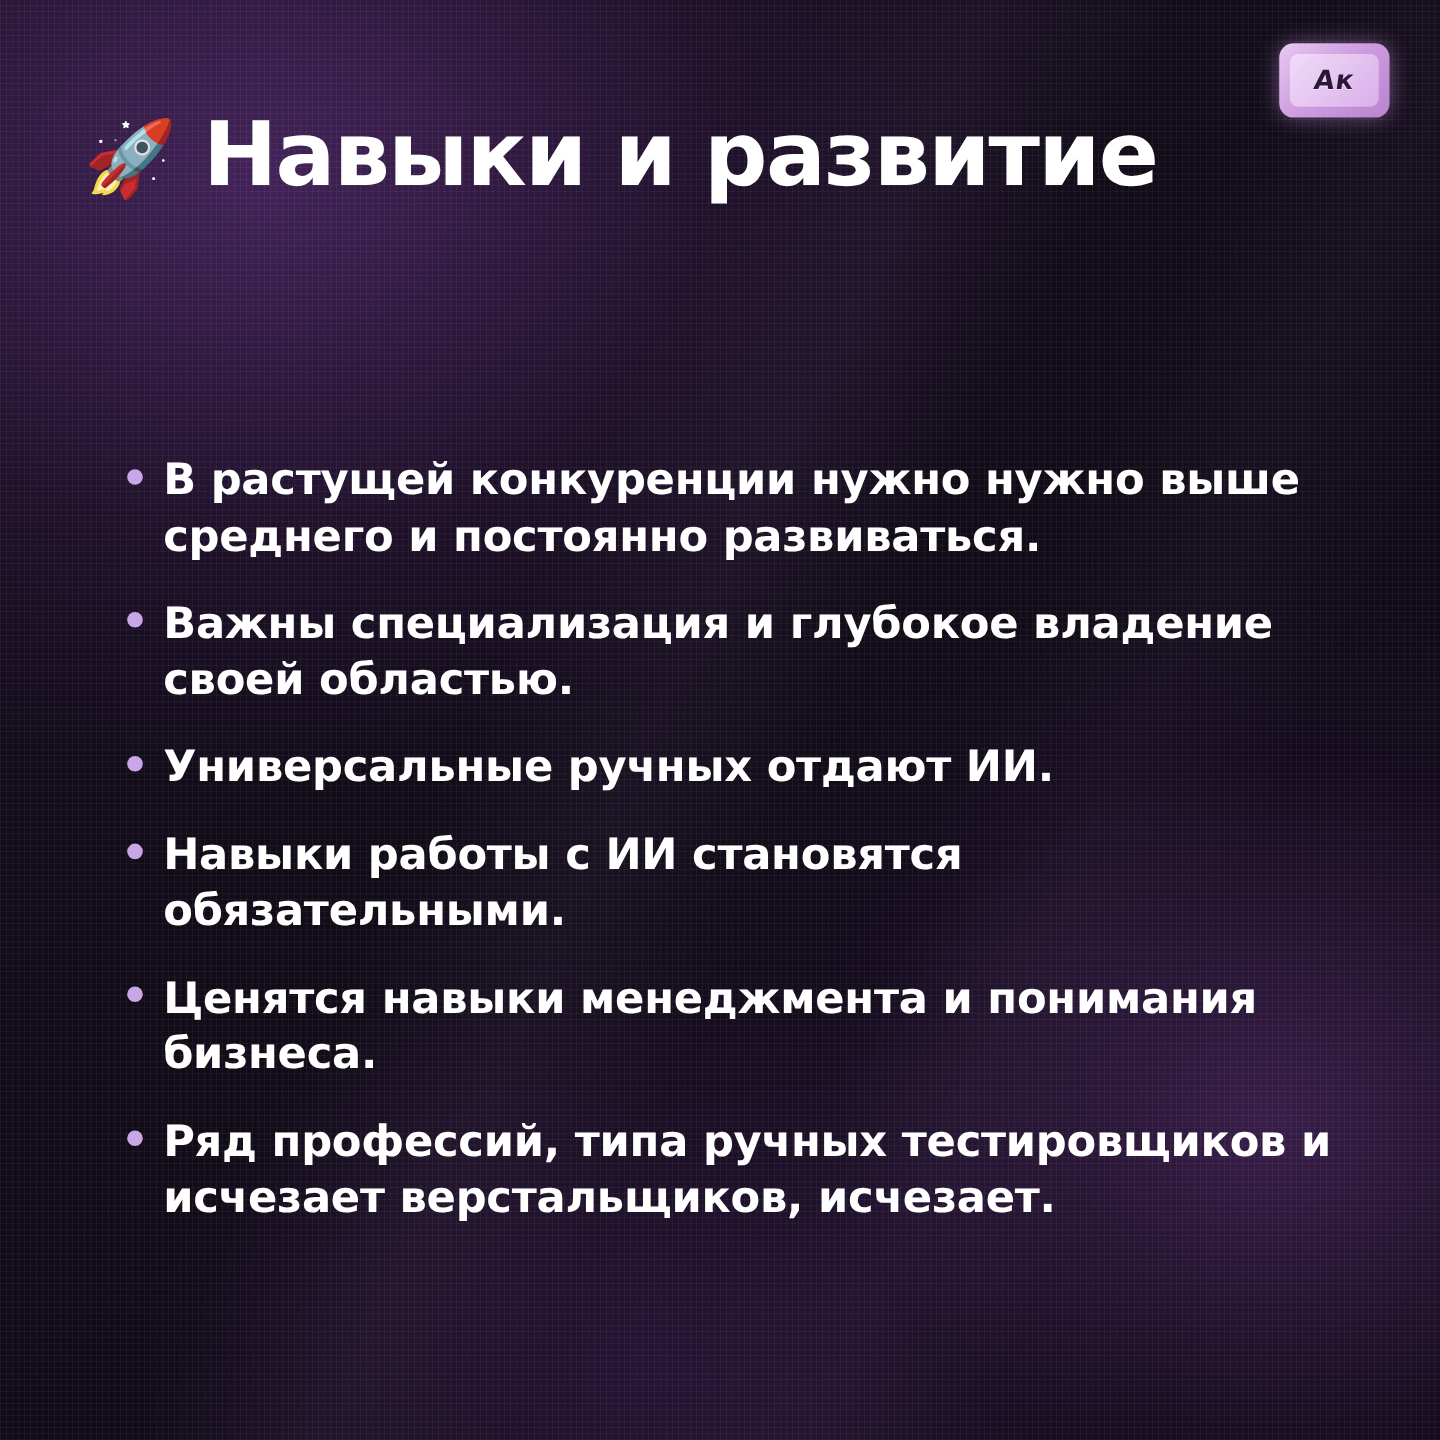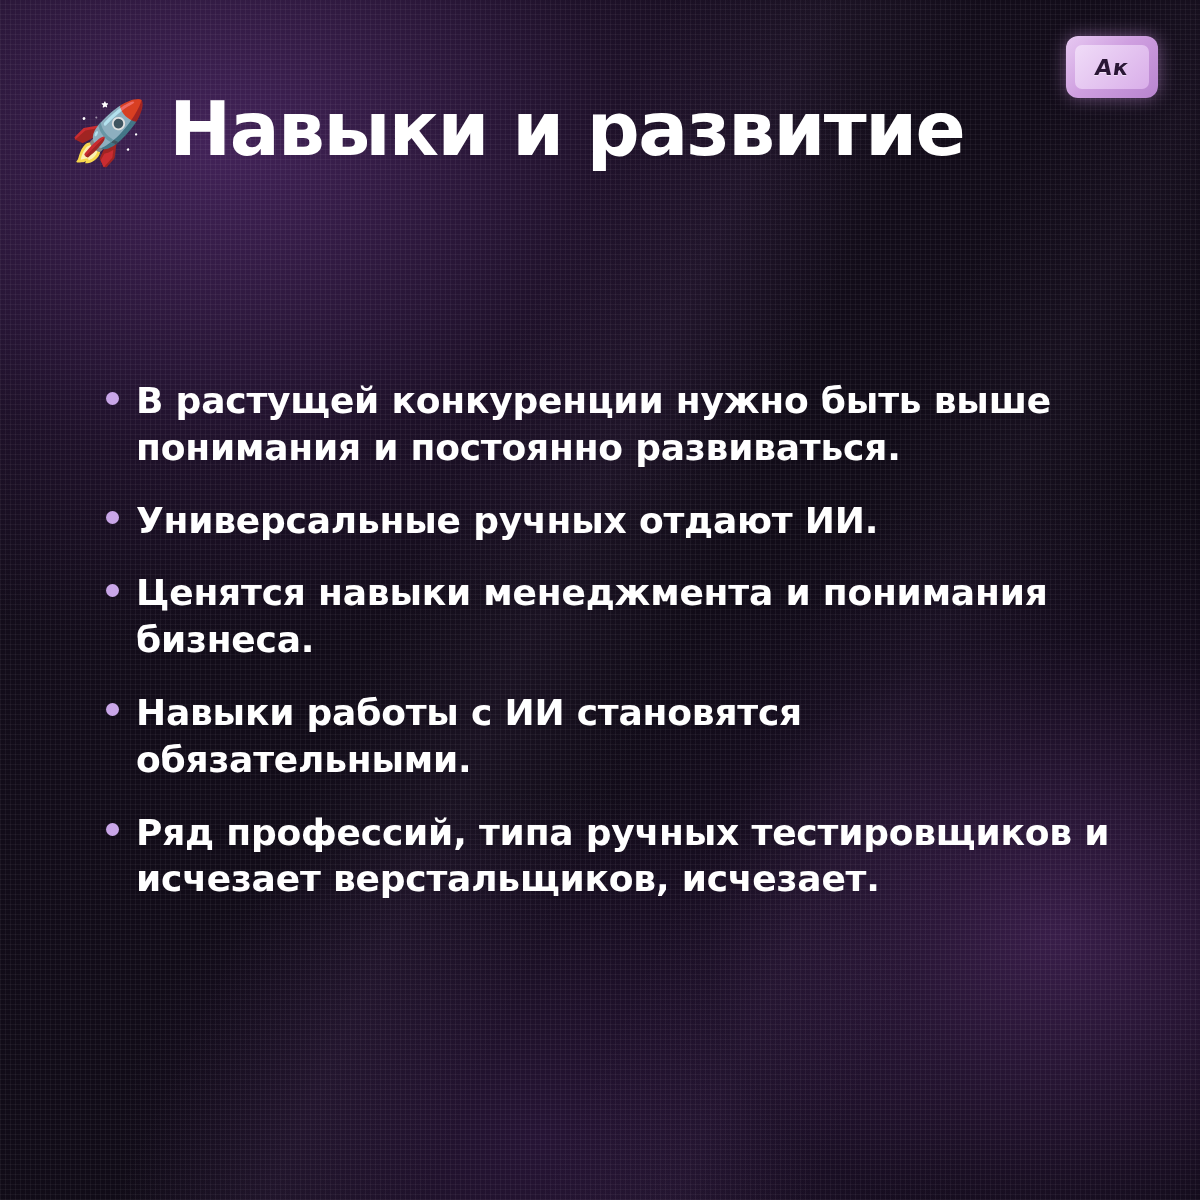--- a/index.html
+++ b/index.html
@@ -162,30 +162,33 @@
 
     <div class="badge">
 
       <div class="badge-inner">
         <span class="badge-mark">Ак</span>
       </div>
     </div>
 
     <div class="bullets">
       <p class="bullet-item">
-        <span class="dot"></span><span>В растущей конкуренции нужно быть выше понимания и постоянно развиваться.</span>
+        <span class="dot"></span><span>В растущей конкуренции нужно нужно выше среднего и постоянно развиваться.</span>
+      </p>
+      <p class="bullet-item">
+        <span class="dot"></span><span>Важны специализация и глубокое владение своей областью.</span>
       </p>
       <p class="bullet-item">
         <span class="dot"></span><span>Универсальные ручных отдают ИИ.</span>
       </p>
       <p class="bullet-item">
-        <span class="dot"></span><span>Ценятся навыки менеджмента и понимания бизнеса.</span>
+        <span class="dot"></span><span>Навыки работы с ИИ становятся обязательными.</span>
       </p>
       <p class="bullet-item">
-        <span class="dot"></span><span>Навыки работы с ИИ становятся обязательными.</span>
+        <span class="dot"></span><span>Ценятся навыки менеджмента и понимания бизнеса.</span>
       </p>
       <p class="bullet-item">
         <span class="dot"></span><span>Ряд профессий, типа ручных тестировщиков и исчезает верстальщиков, исчезает.</span>
       </p>
     </div>
 
   </div>
 </div>
 
 </body></html>

